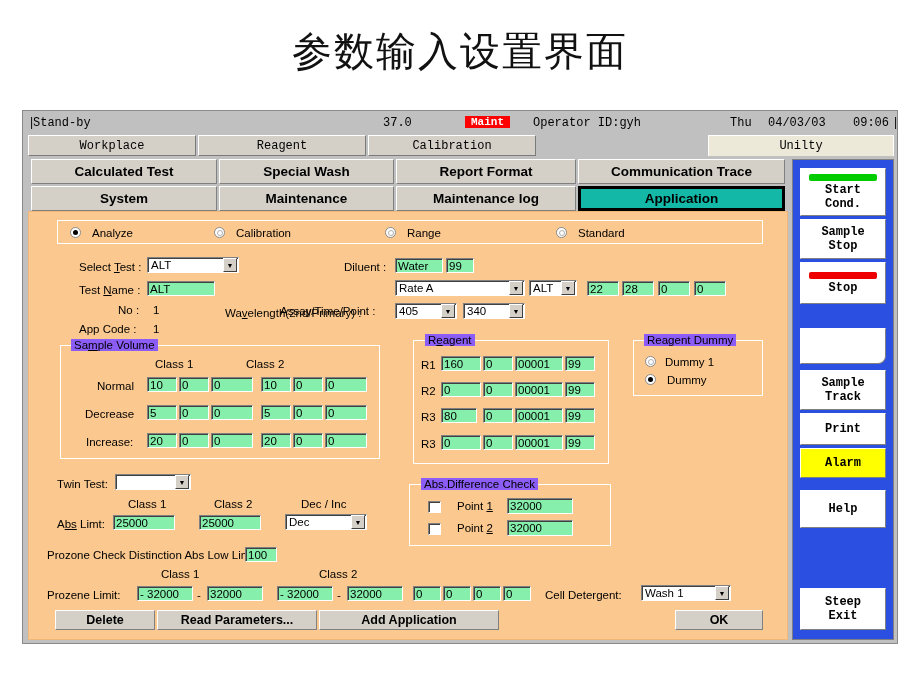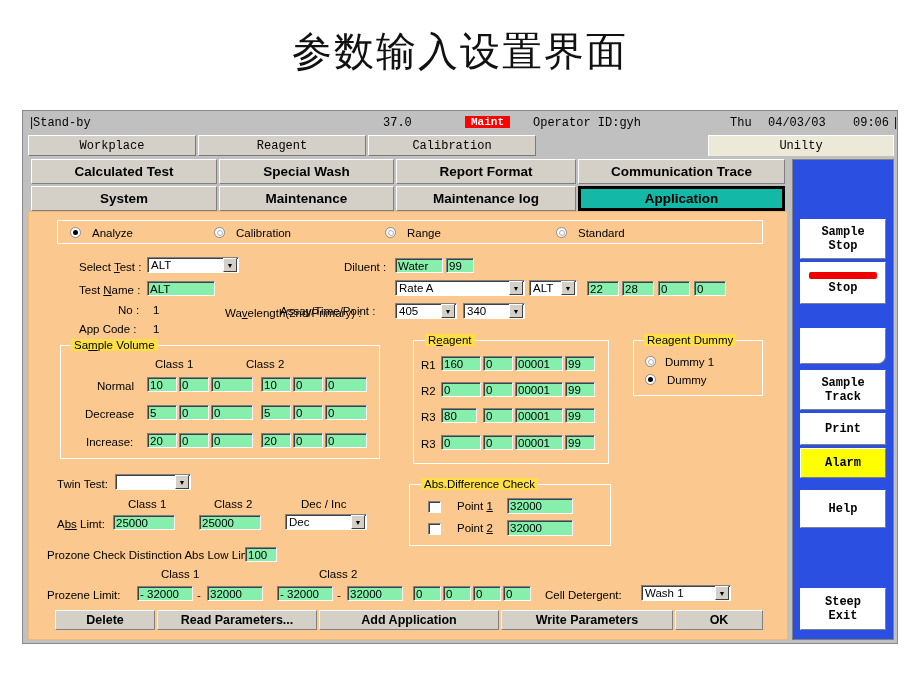--- a/index.html
+++ b/index.html
@@ -127,21 +127,21 @@
   .radio.on::after{content:"";position:absolute;left:2px;top:2px;width:5px;height:5px;
     border-radius:50%;background:#000;}
   .radio.off::after{content:"";position:absolute;left:1.5px;top:1.5px;width:6px;height:6px;
     border-radius:50%;background:#fff;border:1px solid #b0b0b0;box-sizing:border-box;}
   
   .chk{position:absolute;width:13px;height:12px;background:#fff;
     border:1px solid #808080;border-right-color:#ffffff;border-bottom-color:#ffffff;
     box-shadow:inset 1px 1px 0 #404040;box-sizing:border-box;}
   
   .grp{position:absolute;border:1px solid #ffffff;box-sizing:border-box;}
-  .grp-title{position:absolute;font-size:11.5px;background:#fde047;padding:0 3px;color:#000;}
+  .grp-title{position:absolute;font-size:11.5px;background:#8b5cf6;padding:0 3px;color:#000;}
 
   
   .btmbtn{
     position:absolute;height:20px;background:#d4d0c8;
     border:1px solid #ffffff;border-right-color:#808080;border-bottom-color:#808080;
     font-family:"Liberation Sans", sans-serif;font-weight:bold;font-size:12.5px;
     display:flex;align-items:center;justify-content:center;color:#000;
     box-sizing:border-box;cursor:default;
   }
 
@@ -371,28 +371,32 @@
 
         <span class="lbl" style="left:516px;top:377px;">Cell Detergent:</span>
         <div class="sel" style="left:612px;top:373px;width:90px;">
           <span class="txt">Wash 1</span>
           <span class="arw">▼</span>
         </div>
 
         <div class="btmbtn" style="left:26px;top:398px;width:100px;">Delete</div>
         <div class="btmbtn" style="left:128px;top:398px;width:160px;">Read Parameters...</div>
         <div class="btmbtn" style="left:290px;top:398px;width:180px;">Add Application</div>
-        <div class="btmbtn" style="left:472px;top:398px;width:172px;">Write Parameters</div>
         <div class="btmbtn" style="left:646px;top:398px;width:88px;">OK</div>
 
       </div>
     </div>
 
     <div id="sidebar">
 
+      <div class="sbbtn" style="top:8px;height:48px;">
+        <span class="sbbar" style="background:#00cc00;"></span>
+        <span>Start</span>
+        <span>Cond.</span>
+      </div>
 
       <div class="sbbtn" style="top:59px;height:40px;">
         <span>Sample</span>
         <span>Stop</span>
       </div>
 
       <div class="sbbtn" style="top:102px;height:42px;">
         <span class="sbbar" style="background:#ee0000;"></span>
         <span>Stop</span>
       </div>

